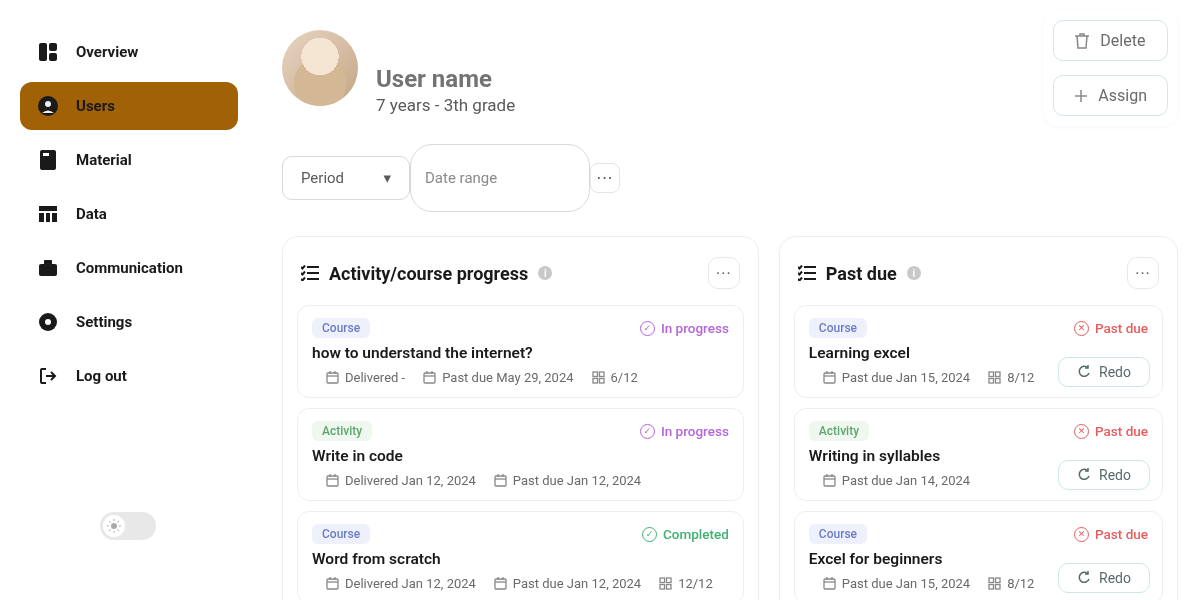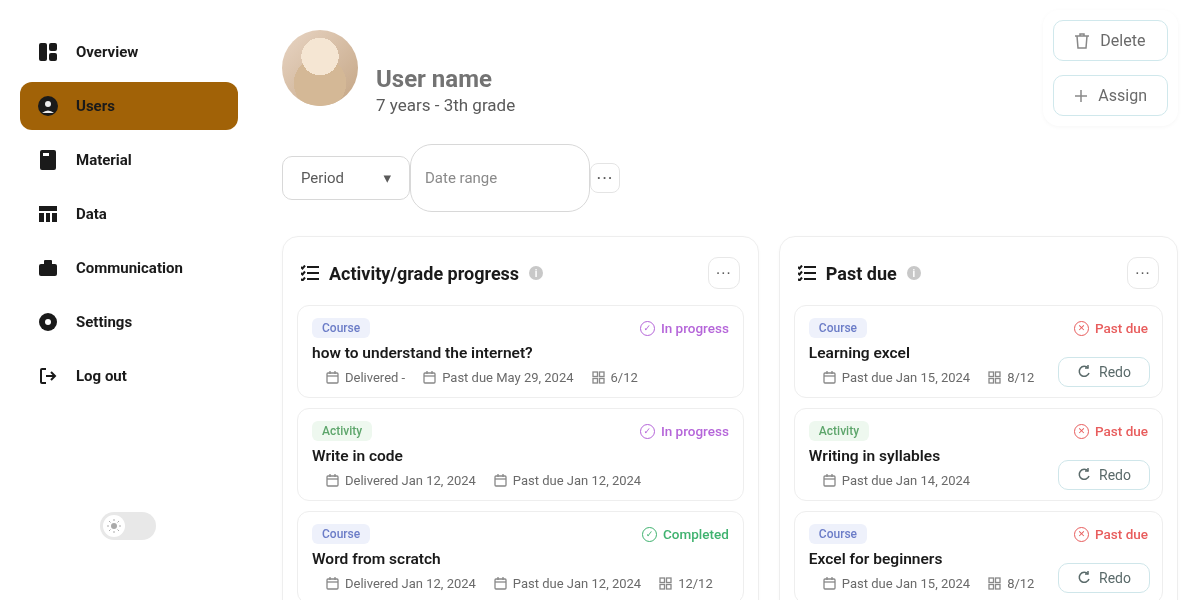--- a/index.html
+++ b/index.html
@@ -190,21 +190,21 @@
           <span>
               <svg width="18" height="16" viewBox="0 0 18 16" fill="none" stroke="#1a1a1a" stroke-width="2">
                 <line x1="6" y1="2" x2="18" y2="2"></line>
                 <line x1="6" y1="8" x2="18" y2="8"></line>
                 <line x1="6" y1="14" x2="18" y2="14"></line>
                 <polyline points="0,2 1.5,3.5 4,0.5"></polyline>
                 <polyline points="0,8 1.5,9.5 4,6.5"></polyline>
                 <polyline points="0,14 1.5,15.5 4,12.5"></polyline>
               </svg>
             </span>
-          <span>Activity/grade progress</span>
+          <span>Activity/course progress</span>
           <span class="info-icon">i</span>
         </div>
         <div class="card-more">···</div>
       </div>
       <div id="activity-list">
           <div class="item">
     <div class="item-top">
       <span class="tag tag-course">Course</span>
       <span class="status status-progress"><span class="status-icon">✓</span>In progress</span>
     </div>

